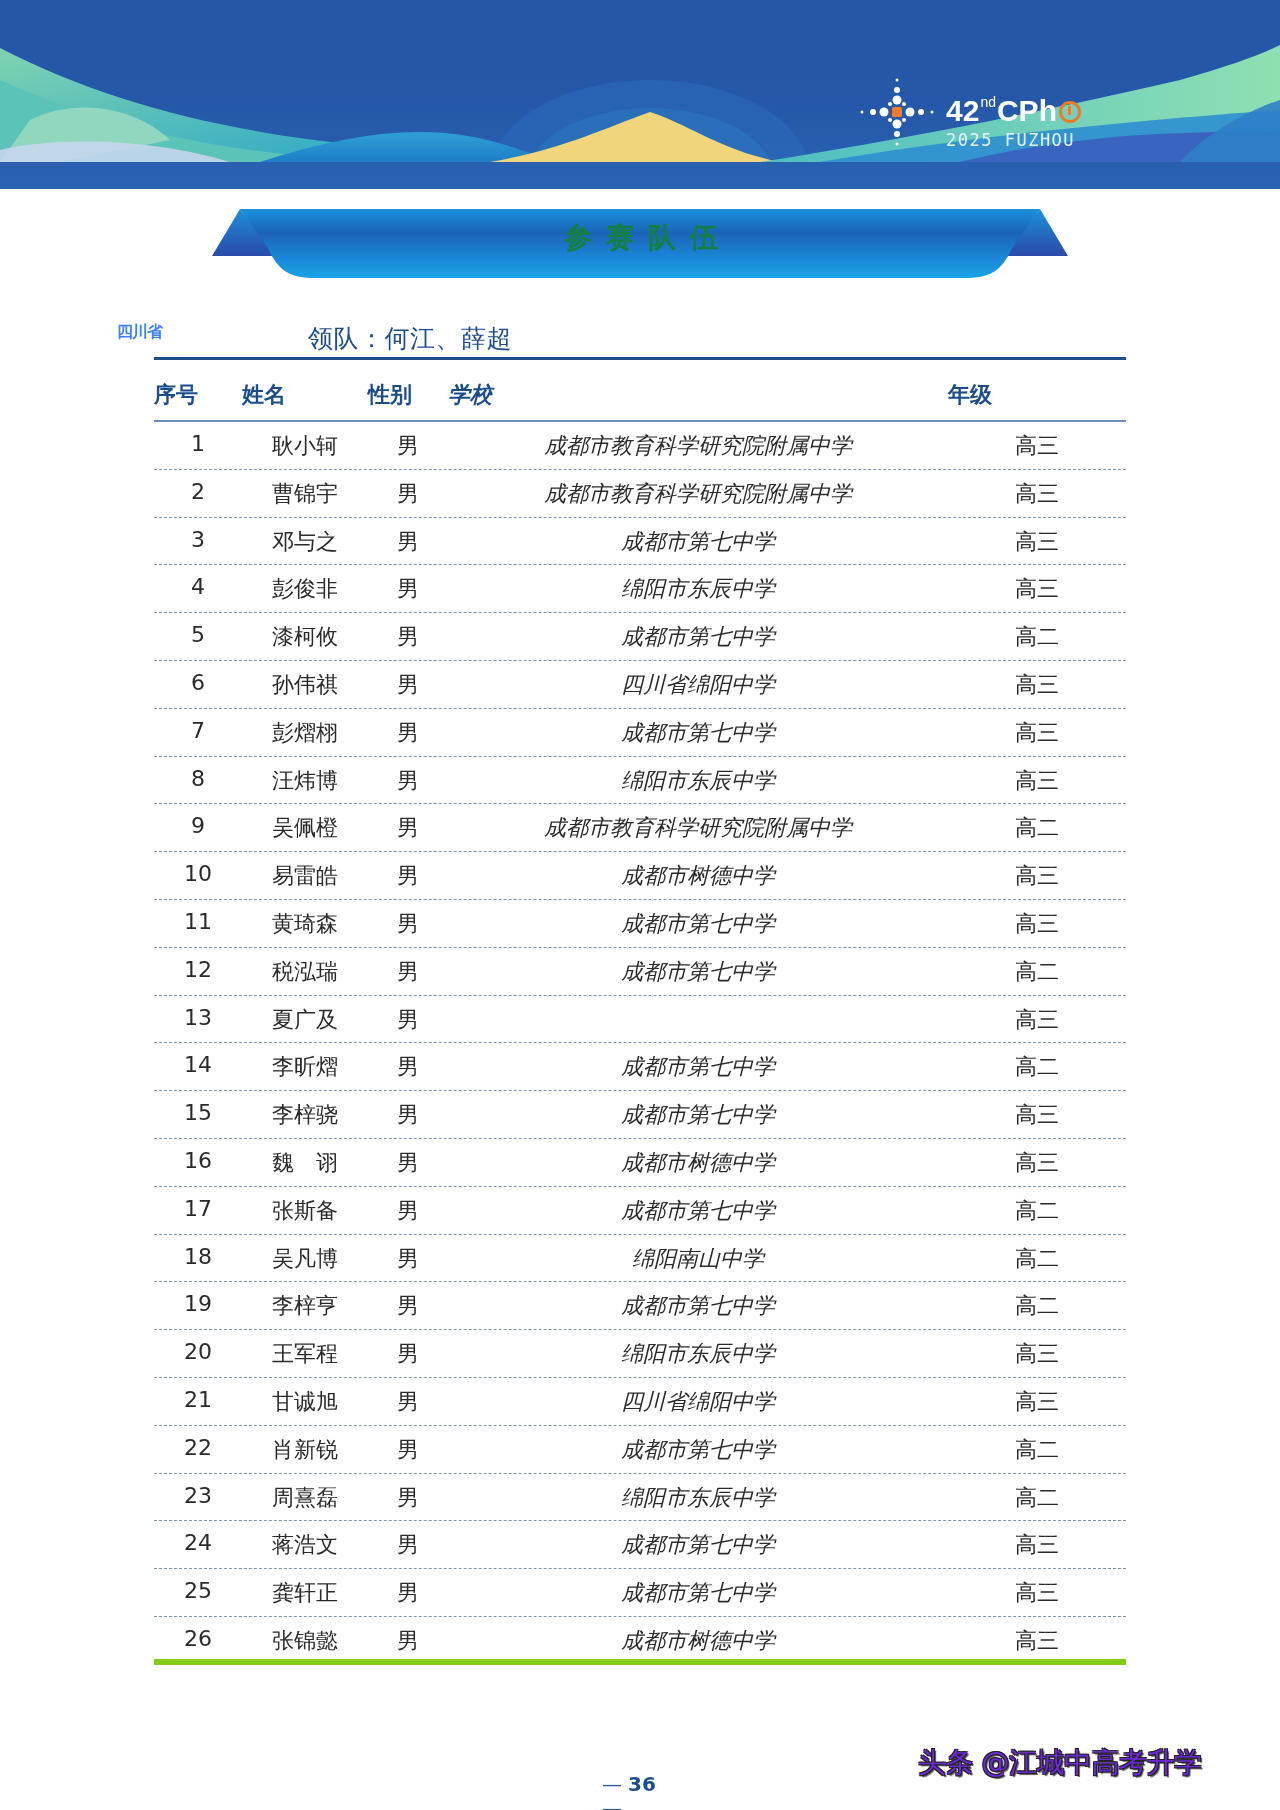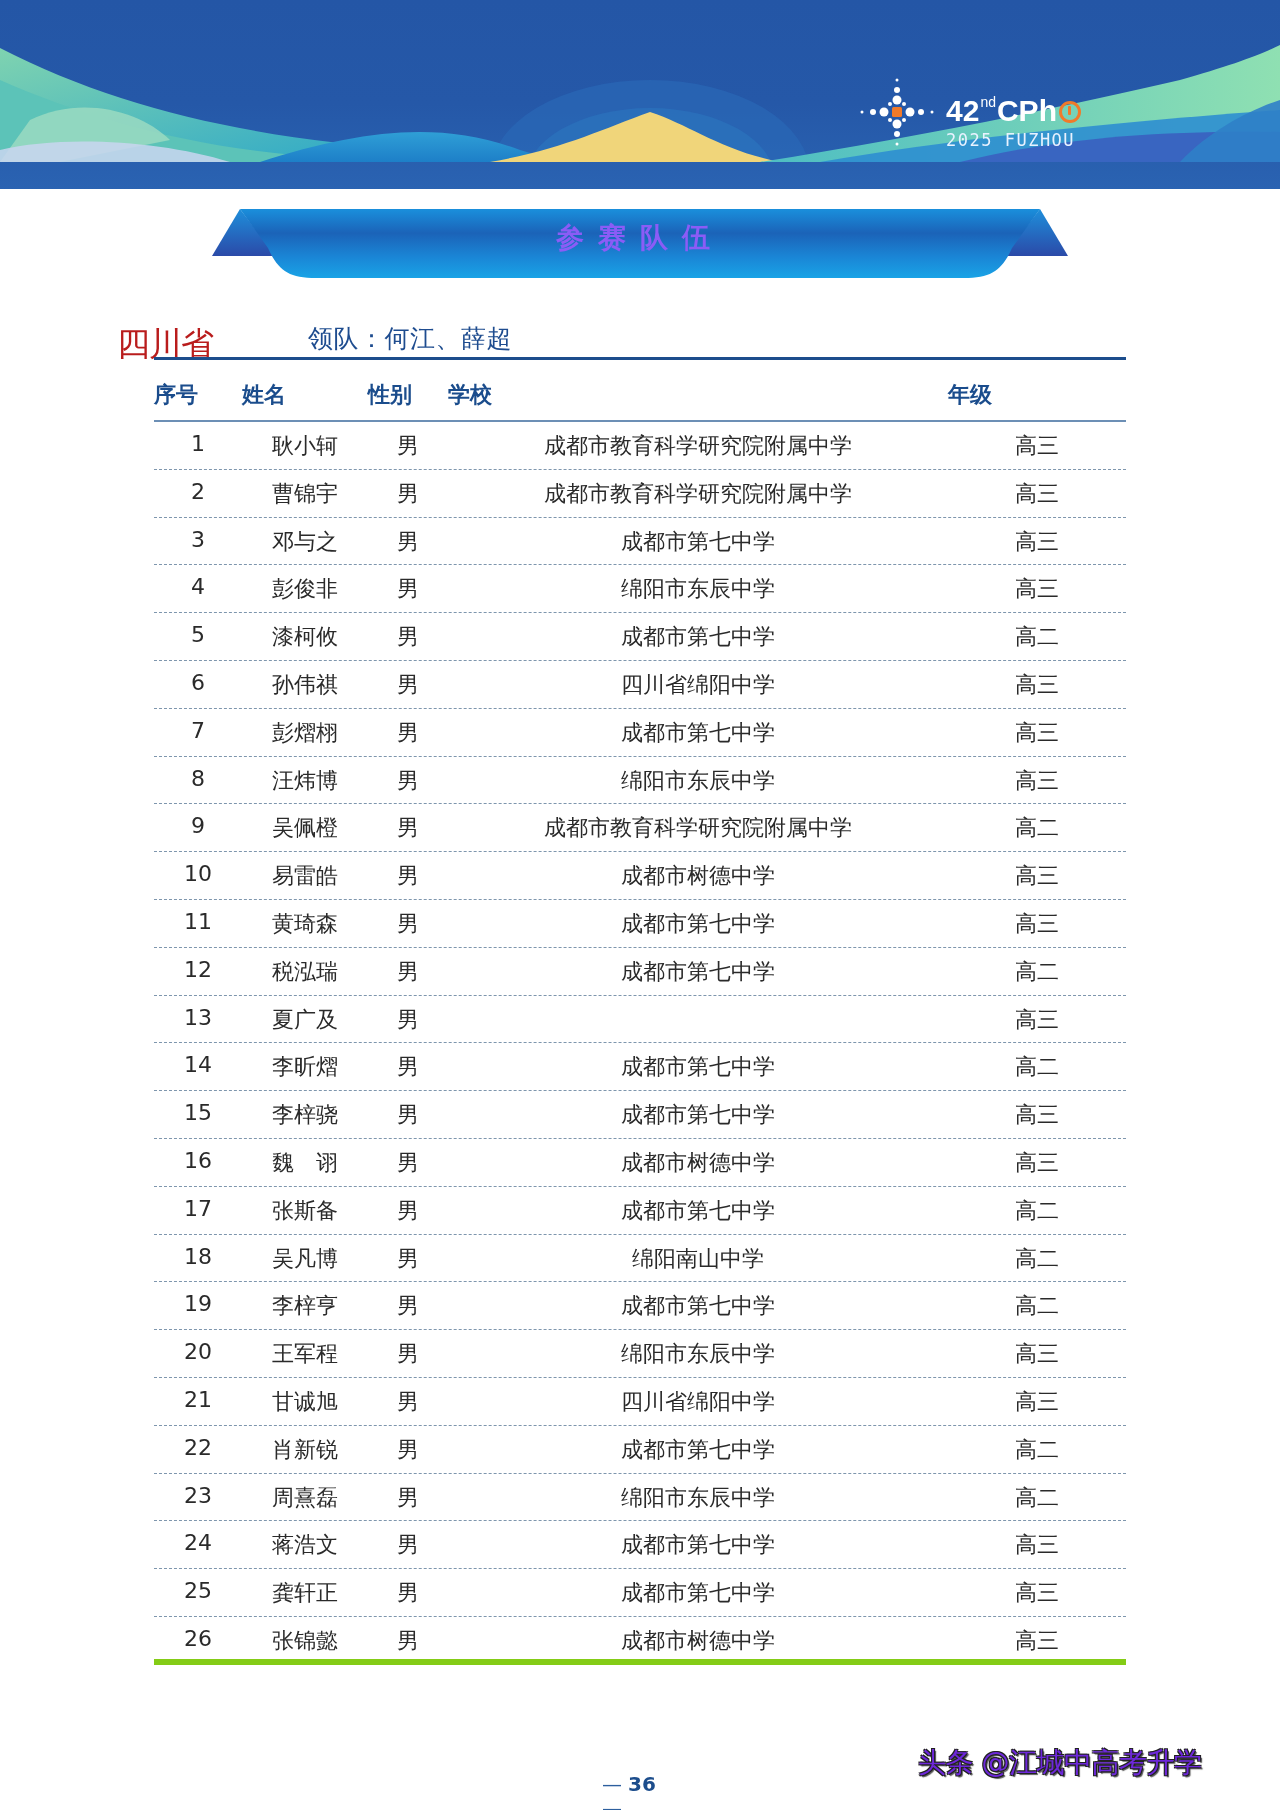--- a/index.html
+++ b/index.html
@@ -24,28 +24,28 @@
   }
   .logo-o {
     display: inline-block; width: 22px; height: 22px; border: 3px solid #f07a2a; border-radius: 50%;
     vertical-align: -2px; margin-left: 2px; position: relative;
   }
   .logo-o::after { content: ""; position: absolute; left: 6px; top: 2px; width: 3px; height: 9px; background: #f07a2a; border-radius: 1px; }
 
   
   .ribbon { position: absolute; left: 212px; top: 208px; width: 856px; height: 72px; }
   .ribbon-title {
-    position: absolute; left: 0; top: 0; width: 856px; height: 60px; line-height: 60px; text-align: center;
-    color: #8b5cf6; font-weight: bold; font-size: 28px; letter-spacing: 14px;
+    position: absolute; left: 8px; top: 0; width: 856px; height: 60px; line-height: 60px; text-align: center;
+    color: #15803d; font-weight: bold; font-size: 28px; letter-spacing: 14px;
     font-family: "DejaVu Sans", sans-serif;
   }
 
   
   .province {
-    position: absolute; left: 117px; top: 322px; font-size: 33px; font-weight: normal; color: #b91c1c;
+    position: absolute; left: 117px; top: 322px; font-size: 16px; font-weight: bold; color: #3b82f6;
     letter-spacing: -1px;
   }
   .leaders {
     position: absolute; left: 308px; top: 322px; font-size: 25px; color: #1e4c8f; letter-spacing: 0.5px;
   }
   .rule-thick { position: absolute; left: 154px; top: 357px; width: 972px; height: 3px; background: #1c4d8c; }
 
   
   .table { position: absolute; left: 154px; top: 366px; width: 972px; }
   .thead { position: relative; height: 56px; border-bottom: 2px solid #6c8fb5; }
@@ -53,21 +53,21 @@
     position: absolute; top: 14px; font-size: 22px; font-weight: bold; color: #1a4c8c; text-align: left;
   }
   .tbody { position: relative; }
   .tr { position: relative; height: 47.8px; border-bottom: 1.5px dashed #7e96ad; }
   .tr:last-child { border-bottom: 6px solid #84cc16; }
   .td { position: absolute; top: 9px; font-size: 22px; color: #2a2a2a; text-align: center; white-space: nowrap; }
 
   .c-no   { left: 0;    width: 88px;  }
   .c-name { left: 88px; width: 126px; }
   .c-sex  { left: 214px;width: 80px;  }
-  .c-sch  { left: 294px;width: 500px; }
+  .c-sch  { left: 294px;width: 500px; font-style: italic; }
   .c-grd  { left: 794px;width: 178px; }
 
   
   .page-no {
     position: absolute; left: 596px; top: 1772px; width: 90px; text-align: left;
     color: #1c4d8c; font-size: 20px; font-weight: bold;
   }
   .page-no .dash { font-weight: normal; color: #2d5f9e; margin: 0 6px; }
   .watermark {
     position: absolute; left: 918px; top: 1744px; font-size: 28px; color: #6d28d9;

